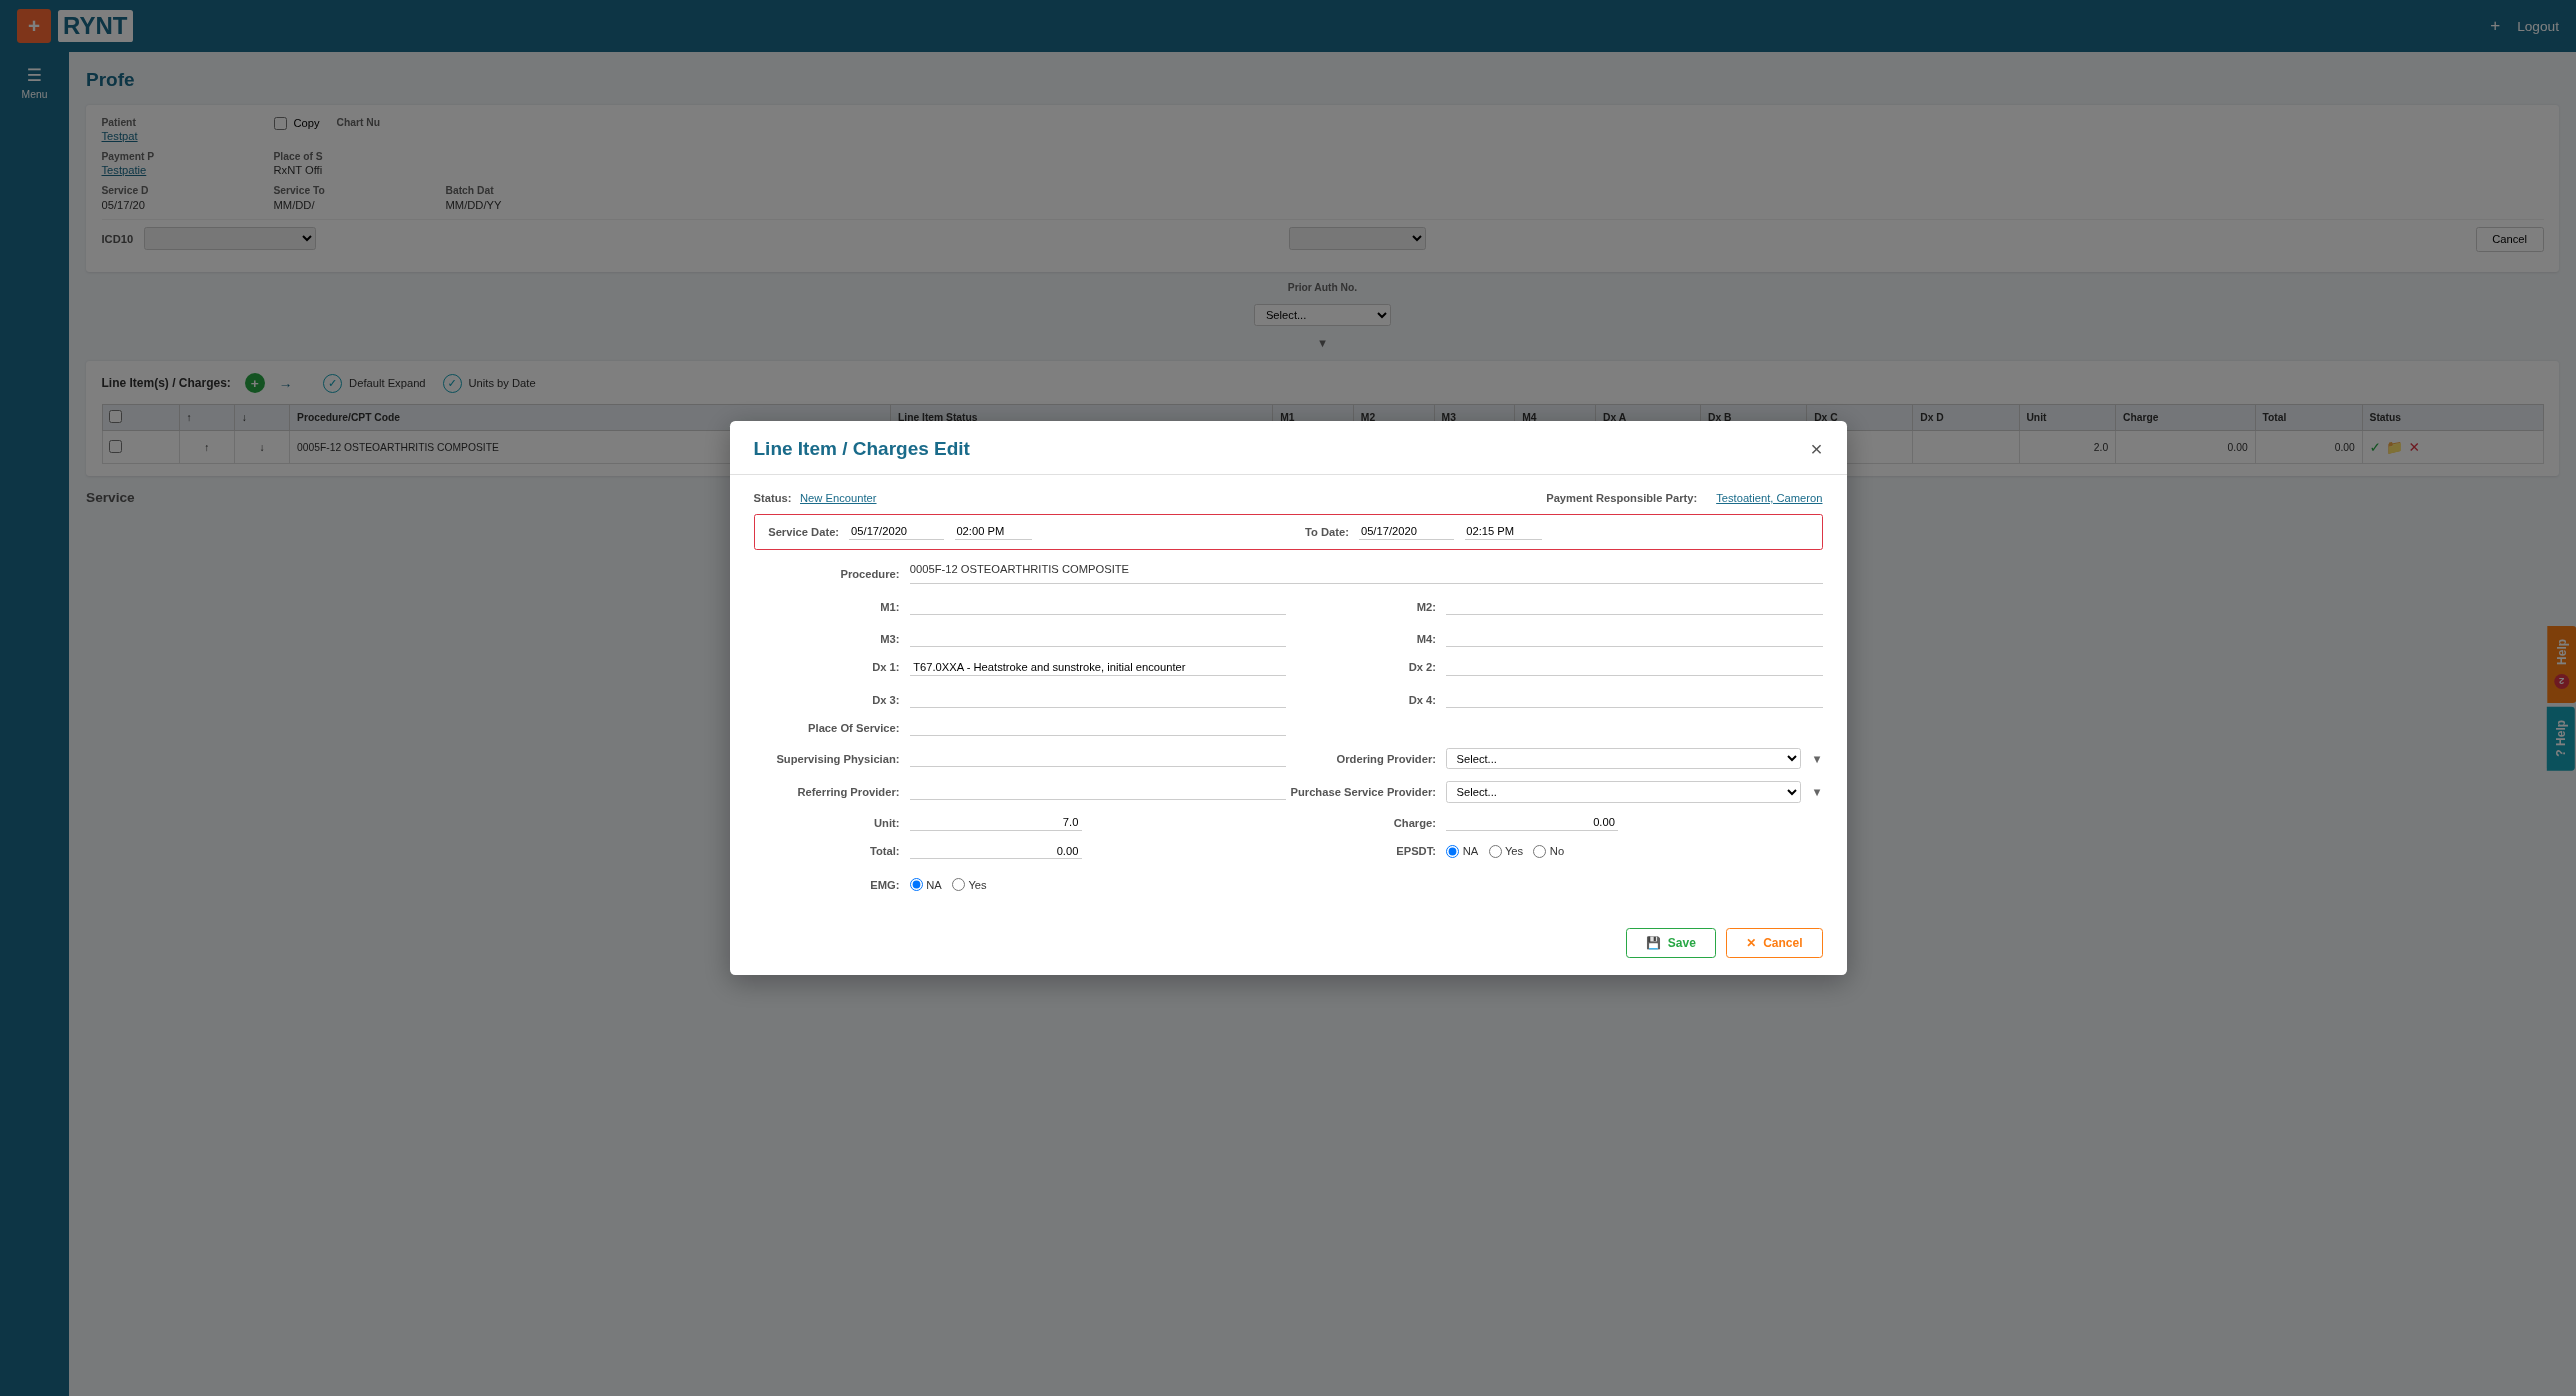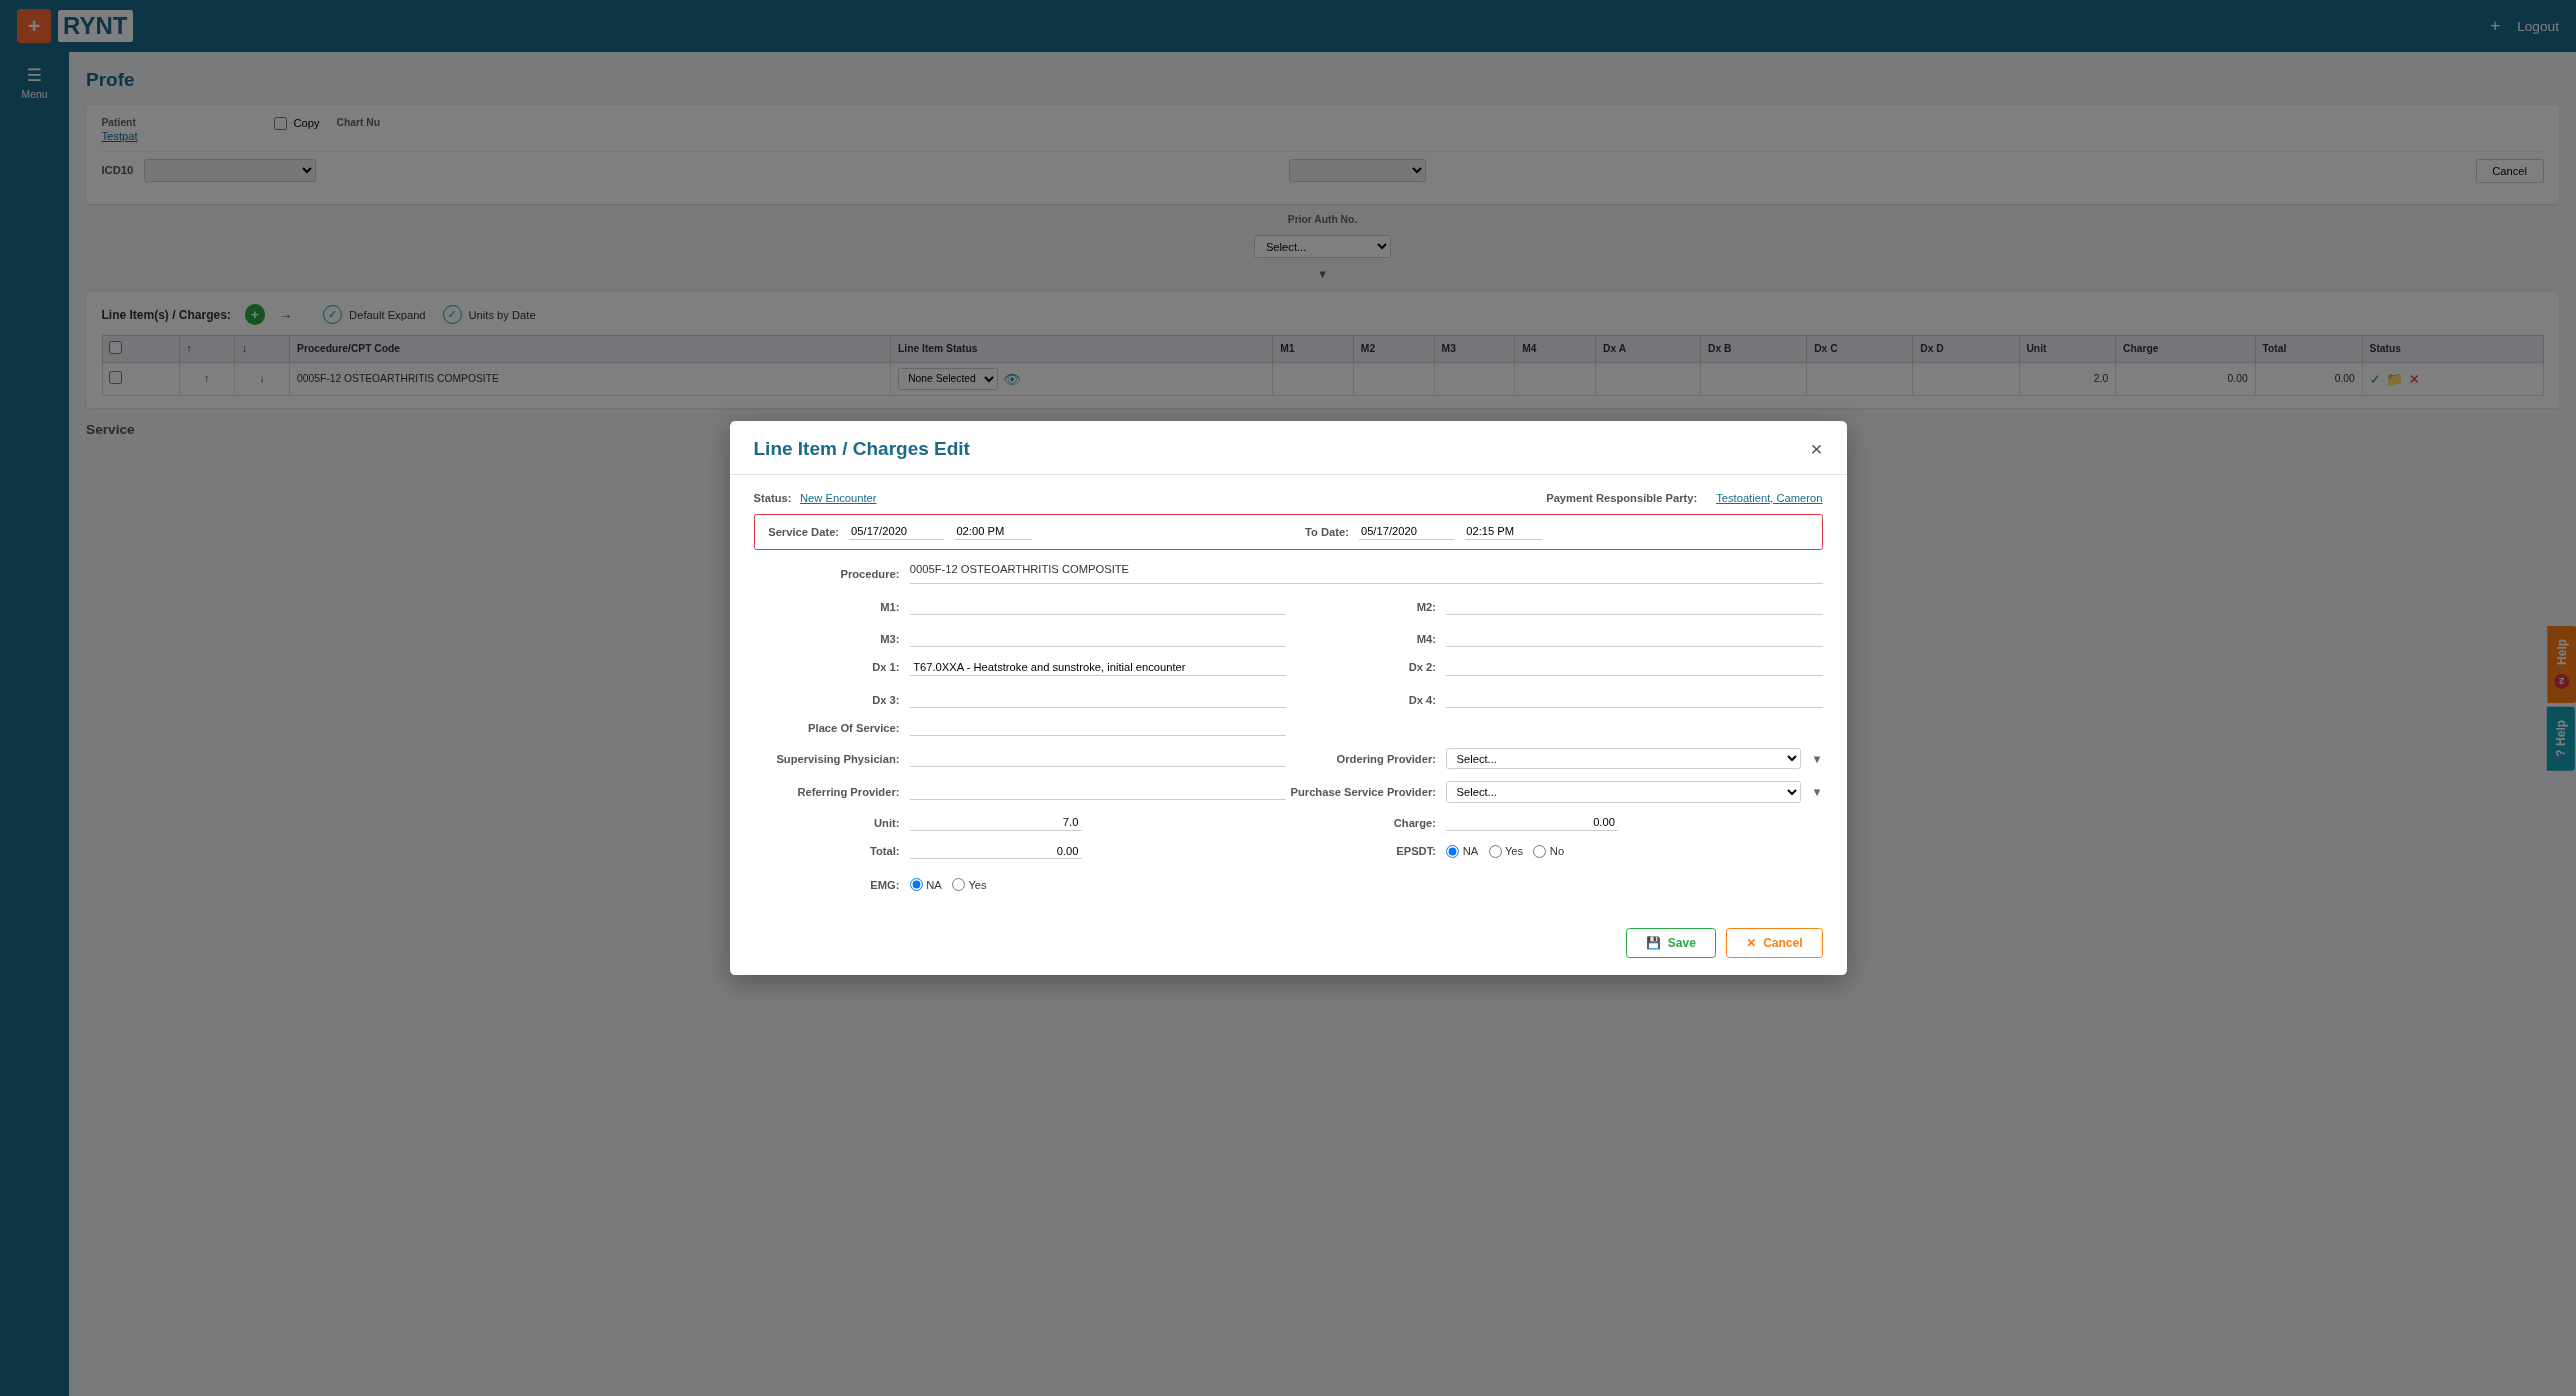--- a/index.html
+++ b/index.html
@@ -513,20 +513,44 @@
       <div class="info-item">
         <span class="info-label">Patient</span>
         <span class="info-value link">Testpat</span>
       </div>
       <div class="checkbox-row">
         <input type="checkbox" style="">
         <span>Copy</span>
       </div>
       <div class="info-item">
         <span class="info-label">Chart Nu</span>
+      </div>
+    </div>
+    <div class="info-row">
+      <div class="info-item">
+        <span class="info-label">Payment P</span>
+        <span class="info-value link">Testpatie</span>
+      </div>
+      <div class="info-item">
+        <span class="info-label">Place of S</span>
+        <span class="info-value">RxNT Offi</span>
+      </div>
+    </div>
+    <div class="info-row">
+      <div class="info-item">
+        <span class="info-label">Service D</span>
+        <span class="info-value">05/17/20</span>
+      </div>
+      <div class="info-item">
+        <span class="info-label">Service To</span>
+        <span class="info-value">MM/DD/</span>
+      </div>
+      <div class="info-item">
+        <span class="info-label">Batch Dat</span>
+        <span class="info-value">MM/DD/YY</span>
       </div>
     </div>
 
     <div class="info-row" style="margin-top:6.9px;padding-top:6.9px;border-top:0.9px solid #eee;">
       <div style="flex:1; display:flex; align-items:center; gap:10.3px;">
         <span style="font-size:11.2px;color:#555;font-weight:bold;">ICD10</span>
         <select style="border:0.9px solid #ccc;border-radius:2.6px;padding:3.4px 5.2px;font-size:11.2px;width:172px;"></select>
       </div>
       <div style="flex:1; display:flex; align-items:center; gap:10.3px;">
         <select style="border:0.9px solid #ccc;border-radius:2.6px;padding:3.4px 5.2px;font-size:11.2px;width:137px;"></select>

